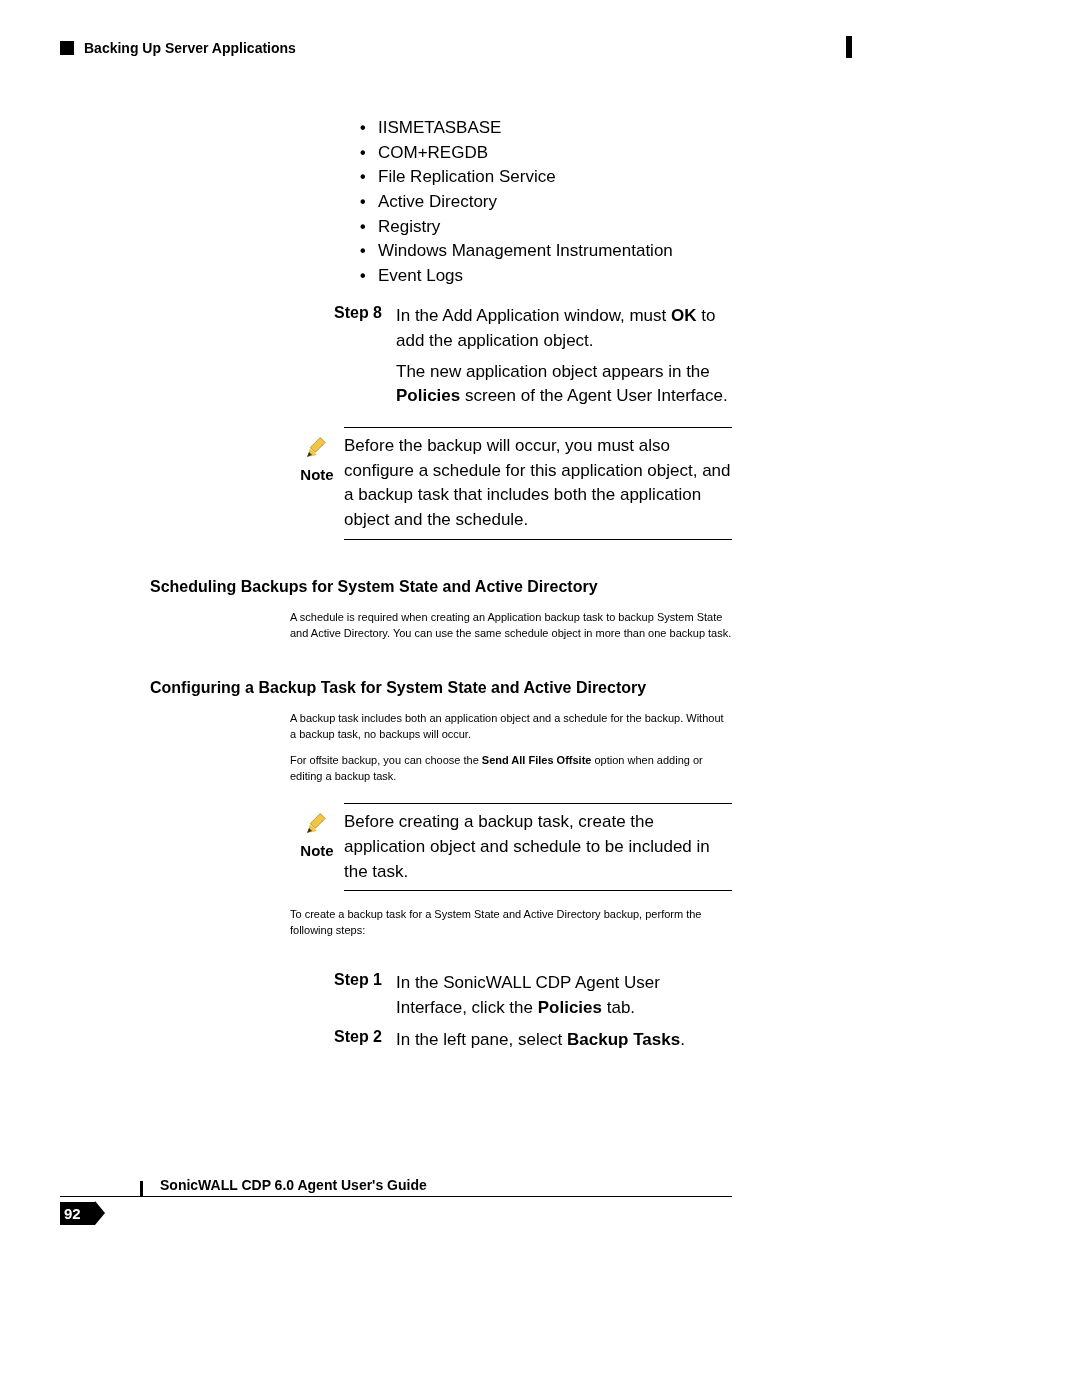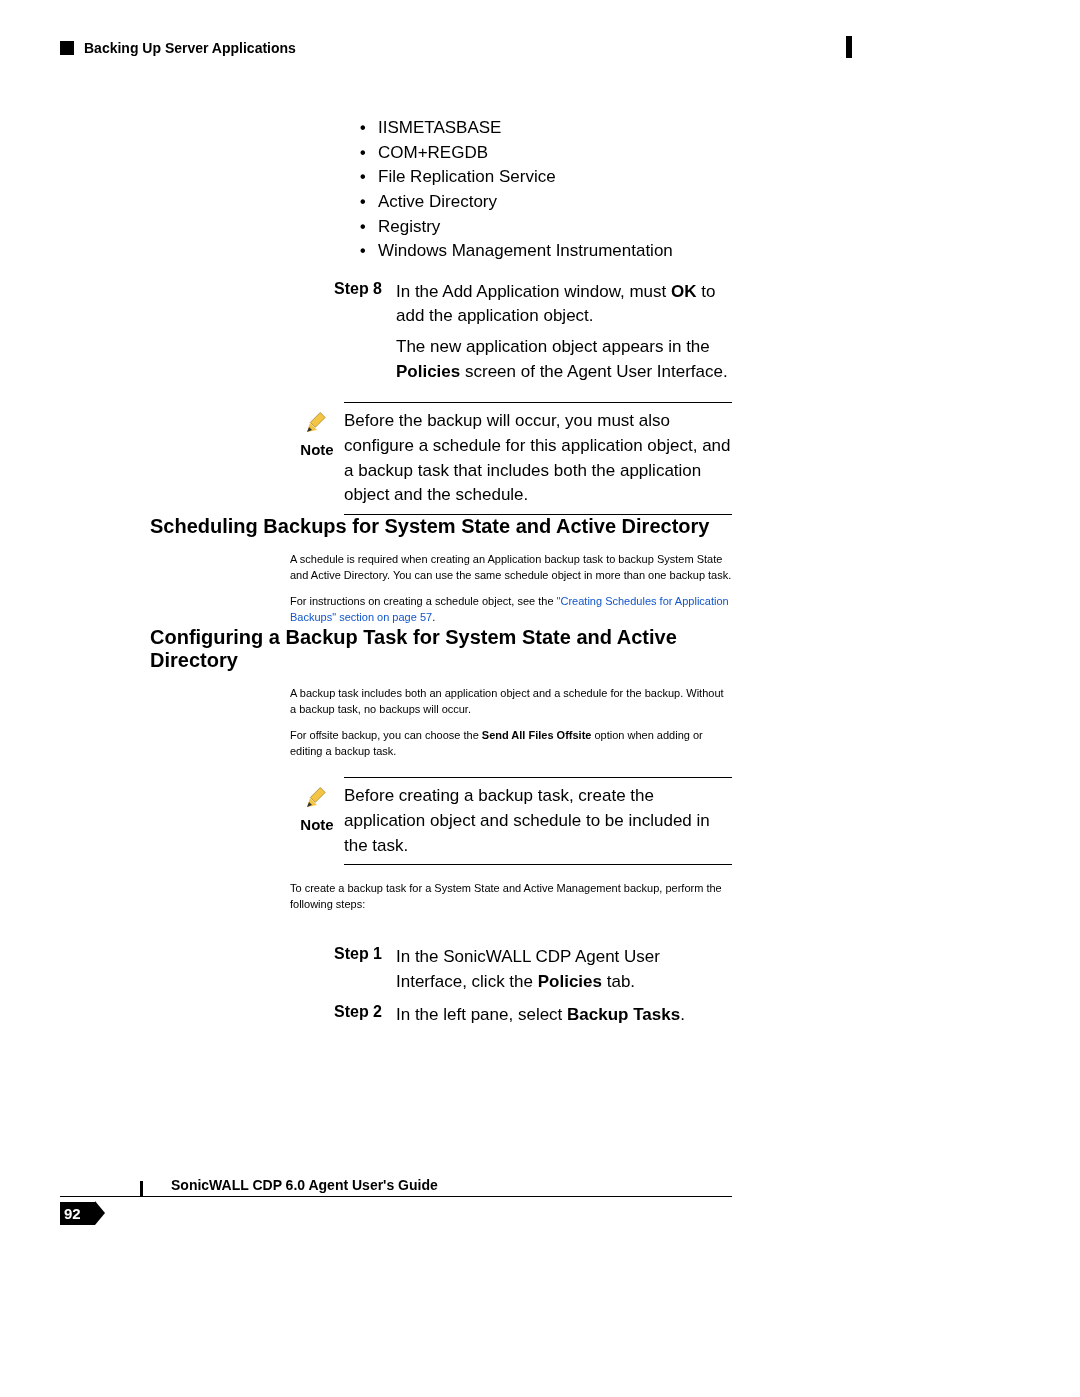--- a/index.html
+++ b/index.html
@@ -18,30 +18,30 @@
   .step-label { width: 62px; font-size: 16px; font-weight: bold; flex-shrink: 0; }
   .step-body { font-size: 17px; line-height: 1.45; }
   .para { font-size: 11px; line-height: 1.45; margin-top: 10px; }
   .note-wrap { margin-top: 18px; }
   .note-rule { border: none; border-top: 1px solid #000; margin-left: 54px; }
   .note-row { display: flex; margin-top: 6px; align-items: flex-start; }
   .note-left { width: 54px; flex-shrink: 0; text-align: center; position: relative; }
   .note-icon { display: inline-block; margin-bottom: 2px; }
   .note-word { font-size: 15px; font-weight: bold; }
   .note-body { font-size: 17px; line-height: 1.45; flex: 1; }
-  h2.section { font-family: Arial, Helvetica, sans-serif; font-size: 20px; font-weight: bold; margin-bottom: 14px; }
+  h2.section { font-family: Arial, Helvetica, sans-serif; font-size: 16px; font-weight: bold; margin-top: 38px; margin-bottom: 14px; }
   .link { color: #1155cc; }
   b { font-weight: bold; }
   .footer { position: absolute; left: 0; bottom: 172px; width: 100%; }
   .footer-bar { display: flex; align-items: center; }
   .page-num-box { background: #000; color: #fff; font-weight: bold; font-size: 15px; padding: 3px 14px 3px 4px; margin-left: 60px; }
   .page-num-wedge { width: 0; height: 0; border-top: 12px solid transparent; border-bottom: 12px solid transparent; border-left: 10px solid #000; }
   .footer-rule { position: absolute; left: 60px; right: 180px; bottom: 28px; border-top: 1px solid #000; }
   .footer-tick { position: absolute; bottom: 28px; left: 140px; width: 3px; height: 16px; background: #000; }
-  .footer-title { position: absolute; bottom: 32px; left: 171px; font-size: 14px; font-weight: bold; }
+  .footer-title { position: absolute; bottom: 32px; left: 160px; font-size: 14px; font-weight: bold; }
 </style>
 </head>
 <body>
 
 <div class="page">
   <div class="top-rule"></div>
 
   <div class="header-row">
     <div class="header-square"></div>
     <div class="header-text">Backing Up Server Applications</div>
@@ -50,20 +50,21 @@
   <div class="content">
 
     <div class="indent-block">
       <ul class="bullets">
         <li>IISMETASBASE</li>
         <li>COM+REGDB</li>
         <li>File Replication Service</li>
         <li>Active Directory</li>
         <li>Registry</li>
         <li>Windows Management Instrumentation</li>
+        <li>Event Logs</li>
       </ul>
 
       <div class="step-row">
         <div class="step-label">Step 8</div>
         <div class="step-body">
           <span>In the Add Application window, must </span><b>OK</b><span> to add the application object.</span>
         </div>
       </div>
       <div class="step-row">
         <div class="step-label"></div>
@@ -87,23 +88,20 @@
           </div>
           <div class="note-body">Before the backup will occur, you must also configure a schedule for this application object, and a backup task that includes both the application object and the schedule.</div>
         </div>
         <hr class="note-rule" style="margin-top:6px;">
       </div>
     </div>
 
     <h2 class="section">Scheduling Backups for System State and Active Directory</h2>
     <div class="indent-block">
       <div class="para">A schedule is required when creating an Application backup task to backup System State and Active Directory. You can use the same schedule object in more than one backup task.</div>
-      <div class="para">
-        <span>For instructions on creating a schedule object, see the </span><span class="link">"Creating Schedules for Application Backups" section on page 57</span><span>.</span>
-      </div>
     </div>
 
     <h2 class="section">Configuring a Backup Task for System State and Active Directory</h2>
     <div class="indent-block">
       <div class="para" style="margin-top:4px;">A backup task includes both an application object and a schedule for the backup. Without a backup task, no backups will occur.</div>
       <div class="para">
         <span>For offsite backup, you can choose the </span><b>Send All Files Offsite</b><span> option when adding or editing a backup task.</span>
       </div>
 
       <div class="note-wrap">
@@ -117,21 +115,21 @@
                 <polygon points="3,23 5,18 8,21" fill="#333"></polygon>
               </svg>
             </span><br>
             <span class="note-word">Note</span>
           </div>
           <div class="note-body">Before creating a backup task, create the application object and schedule to be included in the task.</div>
         </div>
         <hr class="note-rule" style="margin-top:6px;">
       </div>
 
-      <div class="para" style="margin-top:16px;">To create a backup task for a System State and Active Management backup, perform the following steps:</div>
+      <div class="para" style="margin-top:16px;">To create a backup task for a System State and Active Directory backup, perform the following steps:</div>
 
       <div style="height:26px;"></div>
 
       <div class="step-row">
         <div class="step-label">Step 1</div>
         <div class="step-body">
           <span>In the SonicWALL CDP Agent User Interface, click the </span><b>Policies</b><span> tab.</span>
         </div>
       </div>
       <div class="step-row" style="margin-top:8px;">

